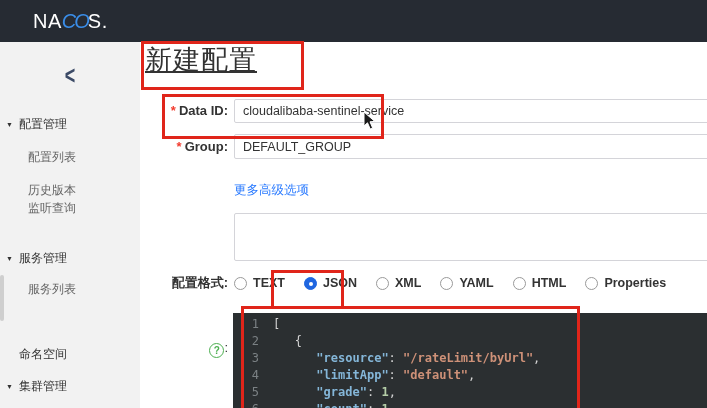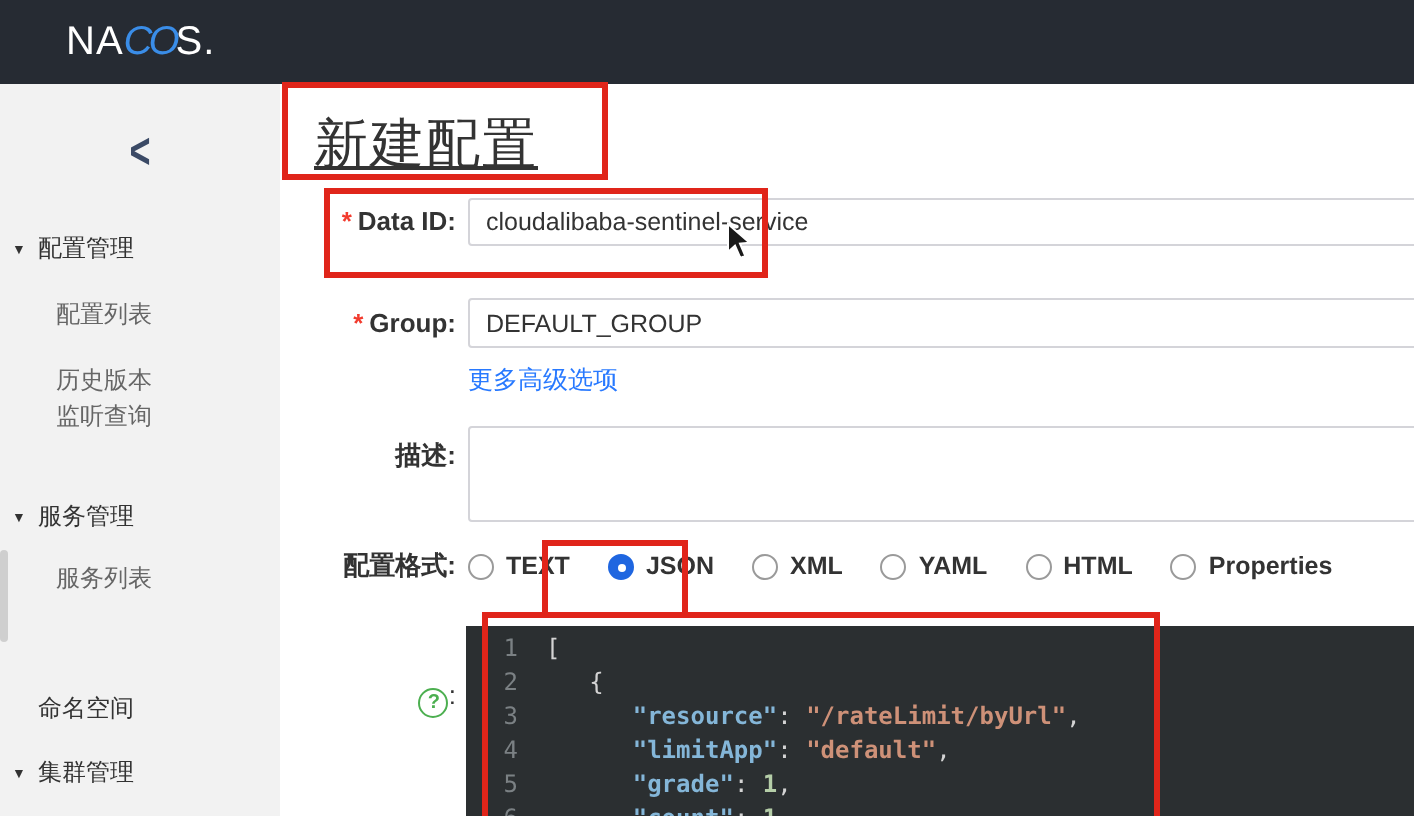--- a/index.html
+++ b/index.html
@@ -16,21 +16,21 @@
   .sidebar{position:absolute;left:0;top:42px;width:140px;height:366px;background:var(--sidebar-bg,#f2f2f2);border-right:1px solid #e3e3e3;}
   .collapse{position:absolute;top:24px;left:0;width:140px;text-align:center;font-size:18px;color:#3b4a66;cursor:pointer;font-weight:bold;transform:scaleY(1.4);}
   .menu-item{position:absolute;left:0;height:16px;line-height:16px;font-size:12px;color:#333;cursor:pointer;white-space:nowrap;}
   .menu-item .caret{display:inline-block;font-size:7px;color:#333;vertical-align:1px;margin-right:6px;}
   .menu-item.lvl0{padding-left:6px;}
   .menu-item.lvl0.noarrow{padding-left:19px;}
   .menu-item.sub{padding-left:28px;color:#666;}
   .side-scroll{position:absolute;left:0;top:233px;width:4px;height:46px;background:#cfcfcf;border-radius:2px;}
   
   .main{position:absolute;left:140px;top:42px;width:567px;height:366px;background:#fff;}
-  h1.title{position:absolute;left:5px;top:0px;margin:12px;font-size:27px;font-weight:400;color:#333;text-decoration:underline;letter-spacing:1px;}
+  h1.title{position:absolute;left:5px;top:0px;margin:0;font-size:27px;font-weight:400;color:#333;text-decoration:underline;letter-spacing:1px;}
   .form-row{position:absolute;left:0;right:0;}
   .lbl{position:absolute;left:0;width:88px;text-align:right;font-size:13px;font-weight:600;color:#333;}
   .req{color:#f23b2e;margin-right:3px;}
   .ctl{position:absolute;left:94px;right:-8px;border:1px solid #d4d4d9;border-radius:2px;font-size:12.5px;color:#333;padding:0 8px;font-family:"Liberation Sans",sans-serif;background:#fff;box-sizing:border-box;}
   input.ctl{height:24px;}
   textarea.ctl{height:48px;resize:none;padding-top:4px;}
   .adv-link{position:absolute;left:94px;font-size:12.5px;color:var(--link-blue,#2879ff);cursor:pointer;}
   
   .radio-row{position:absolute;left:94px;right:0;display:flex;align-items:center;gap:19px;height:28px;}
   .radio-opt{display:flex;align-items:center;gap:6px;cursor:pointer;}
@@ -78,29 +78,28 @@
 </nav>
 
 <main class="main">
   <h1 class="title">新建配置</h1>
 
   <div class="form-row" style="top:57px;height:24px">
     <label class="lbl" style="line-height:24px"><span class="req">*</span><span>Data ID:</span></label>
     <input class="ctl" value="cloudalibaba-sentinel-service" style="">
   </div>
 
-  <div class="form-row" style="top:107px;height:25px">
+  <div class="form-row" style="top:92px;height:25px">
     <label class="lbl" style="line-height:25px"><span class="req">*</span><span>Group:</span></label>
     <input class="ctl" style="height: 25px;" value="DEFAULT_GROUP">
   </div>
 
   <div class="adv-link" style="top:140px">更多高级选项</div>
 
   <div class="form-row" style="top:171px;height:48px">
-    <label class="lbl" style="top:6px">描述:</label>
     <textarea class="ctl" style=""></textarea>
   </div>
 
   <div class="form-row" style="top:227px;height:28px">
     <label class="lbl" style="line-height:28px;font-weight:600">配置格式:</label>
     <div class="radio-row">
       <div class="radio-opt">
           <span class="rdo"></span>
           <span class="rlab">TEXT</span>
         </div>

